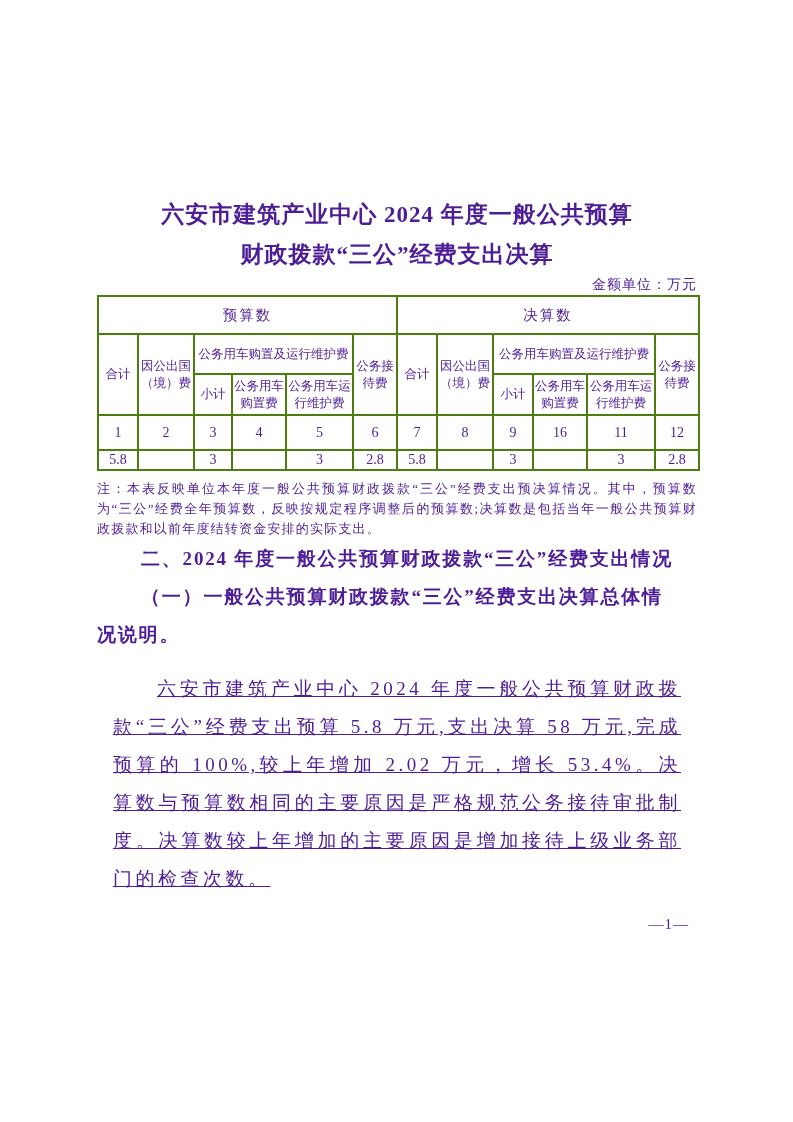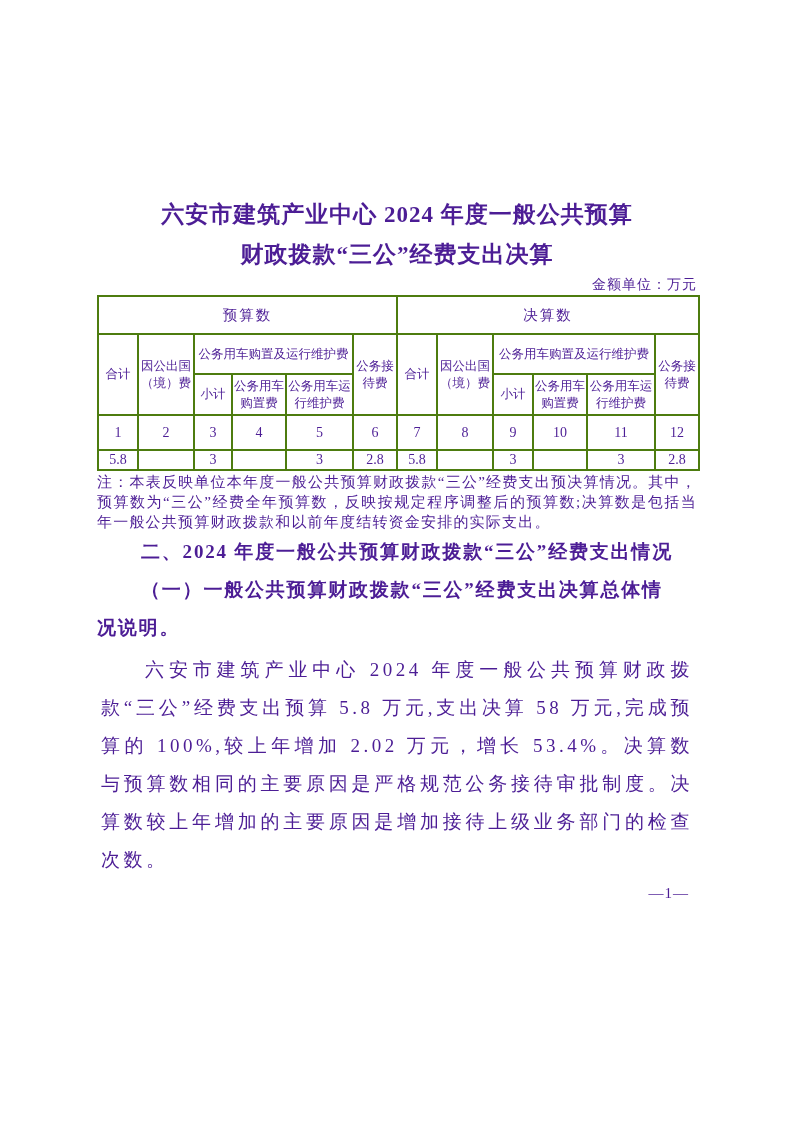--- a/index.html
+++ b/index.html
@@ -53,34 +53,35 @@
   .sgt .gh { font-size: 14.5px; letter-spacing: 2px; }
   .sgt .h  { font-size: 12.5px; line-height: 1.32; letter-spacing: 0; }
   .sgt .num { font-size: 14px; }
   .sgt .val { font-size: 14px; }
   tr.r-group { height: 38px; }
   tr.r-h2 { height: 40px; }
   tr.r-h3 { height: 41px; }
   tr.r-num { height: 35px; }
   tr.r-val { height: 20px; }
   .note {
-    font-size: 15px;
+    font-size: 13px;
     line-height: 20px;
     letter-spacing: 1.2px;
     text-align: justify;
-    margin-top: 1px;
+    margin-top: 8px;
   }
   .sec2-heading { margin-top: 1px; }
   .body-para {
-    margin: 4px;
+    margin: 16px;
     font-size: 19px;
     line-height: 38px;
     letter-spacing: 3.5px;
     text-align: justify;
     text-indent: 44px;
+    text-decoration: underline;
   }
   .page-num {
     font-size: 15px;
     line-height: 20px;
     text-align: right;
     padding-right: 8px;
     margin-top: 2px;
     letter-spacing: 1px;
   }
 </style>
@@ -138,21 +139,21 @@
     <tr class="r-num">
       <td class="num">1</td>
       <td class="num">2</td>
       <td class="num">3</td>
       <td class="num">4</td>
       <td class="num">5</td>
       <td class="num">6</td>
       <td class="num">7</td>
       <td class="num">8</td>
       <td class="num">9</td>
-      <td class="num">10</td>
+      <td class="num">16</td>
       <td class="num">11</td>
       <td class="num">12</td>
     </tr>
     <tr class="r-val">
       <td class="val">5.8</td>
       <td class="val"></td>
       <td class="val">3</td>
       <td class="val"></td>
       <td class="val">3</td>
       <td class="val">2.8</td>

